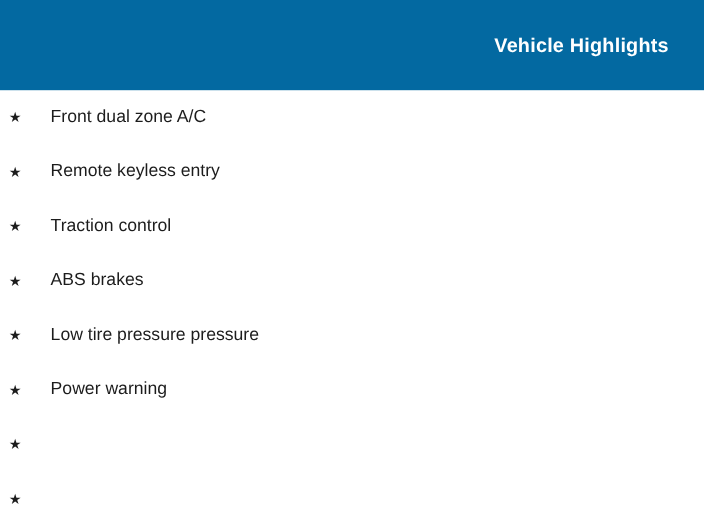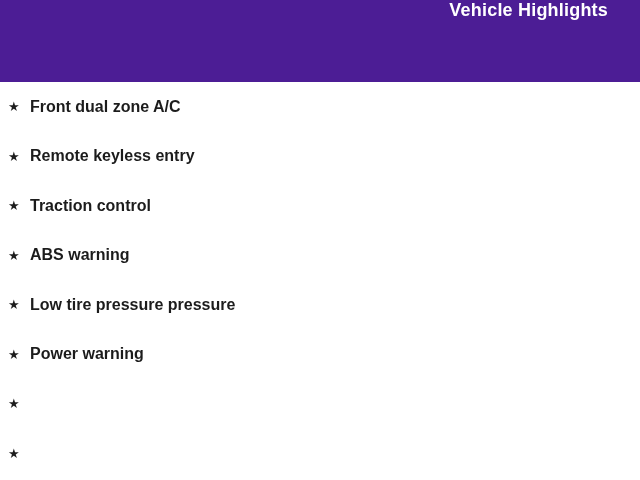--- a/index.html
+++ b/index.html
@@ -14,22 +14,23 @@
     overflow: hidden;
   }
   .page {
     width: 640px;
     height: 480px;
     display: flex;
     flex-direction: column;
   }
   .header {
     height: 82px;
-    background: #4c1d95;
+    background: #0369a1;
     display: flex;
+    align-items: center;
     justify-content: flex-end;
     padding-right: 32px;
     box-sizing: border-box;
     flex: 0 0 auto;
   }
   .header-title {
     color: #ffffff;
     font-size: 18px;
     font-weight: bold;
     letter-spacing: 0.2px;
@@ -50,22 +51,21 @@
     font-size: 13px;
     line-height: 1;
     color: #1c1c1c;
     width: 16px;
     text-align: left;
     flex: 0 0 auto;
   }
   .label {
     font-size: 16px;
     color: #1c1c1c;
-    margin-left: 6px;
-    font-weight: bold;
+    margin-left: 22px;
   }
 </style>
 </head>
 <body>
 
 <div class="page">
 
   <div class="header">
     <span class="header-title">Vehicle Highlights</span>
   </div>
@@ -82,21 +82,21 @@
       <span class="label">Remote keyless entry</span>
     </div>
 
     <div class="item">
       <span class="star">★</span>
       <span class="label">Traction control</span>
     </div>
 
     <div class="item">
       <span class="star">★</span>
-      <span class="label">ABS warning</span>
+      <span class="label">ABS brakes</span>
     </div>
 
     <div class="item">
       <span class="star">★</span>
       <span class="label">Low tire pressure pressure</span>
     </div>
 
     <div class="item">
       <span class="star">★</span>
       <span class="label">Power warning</span>

